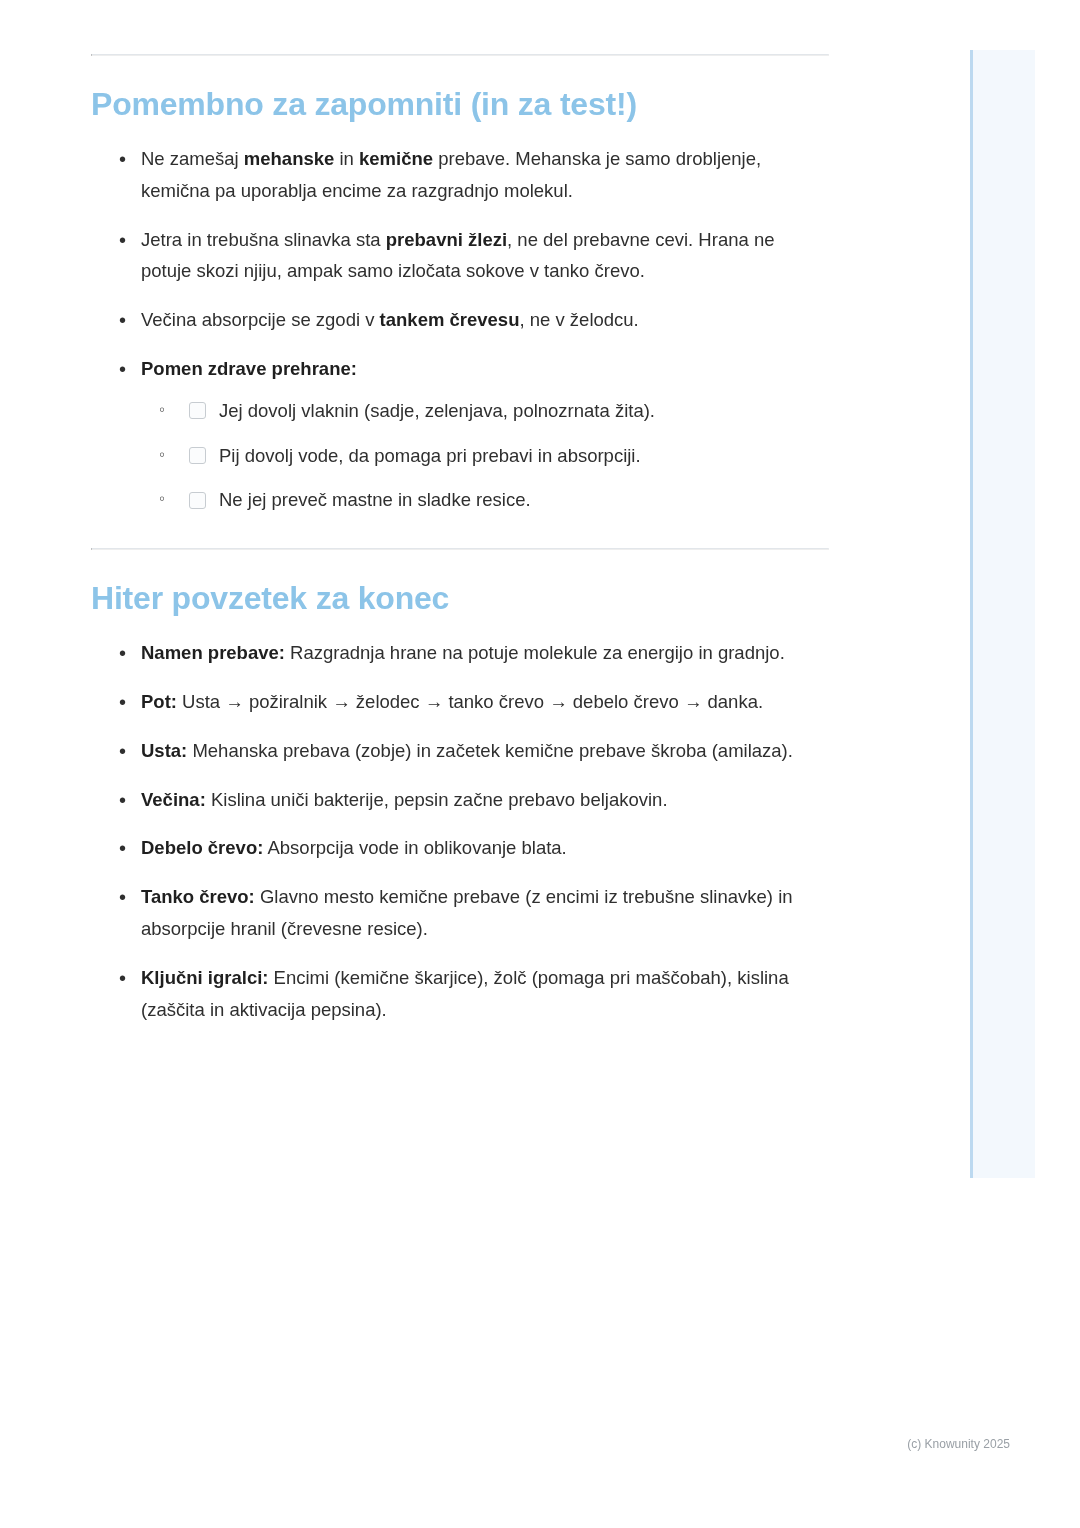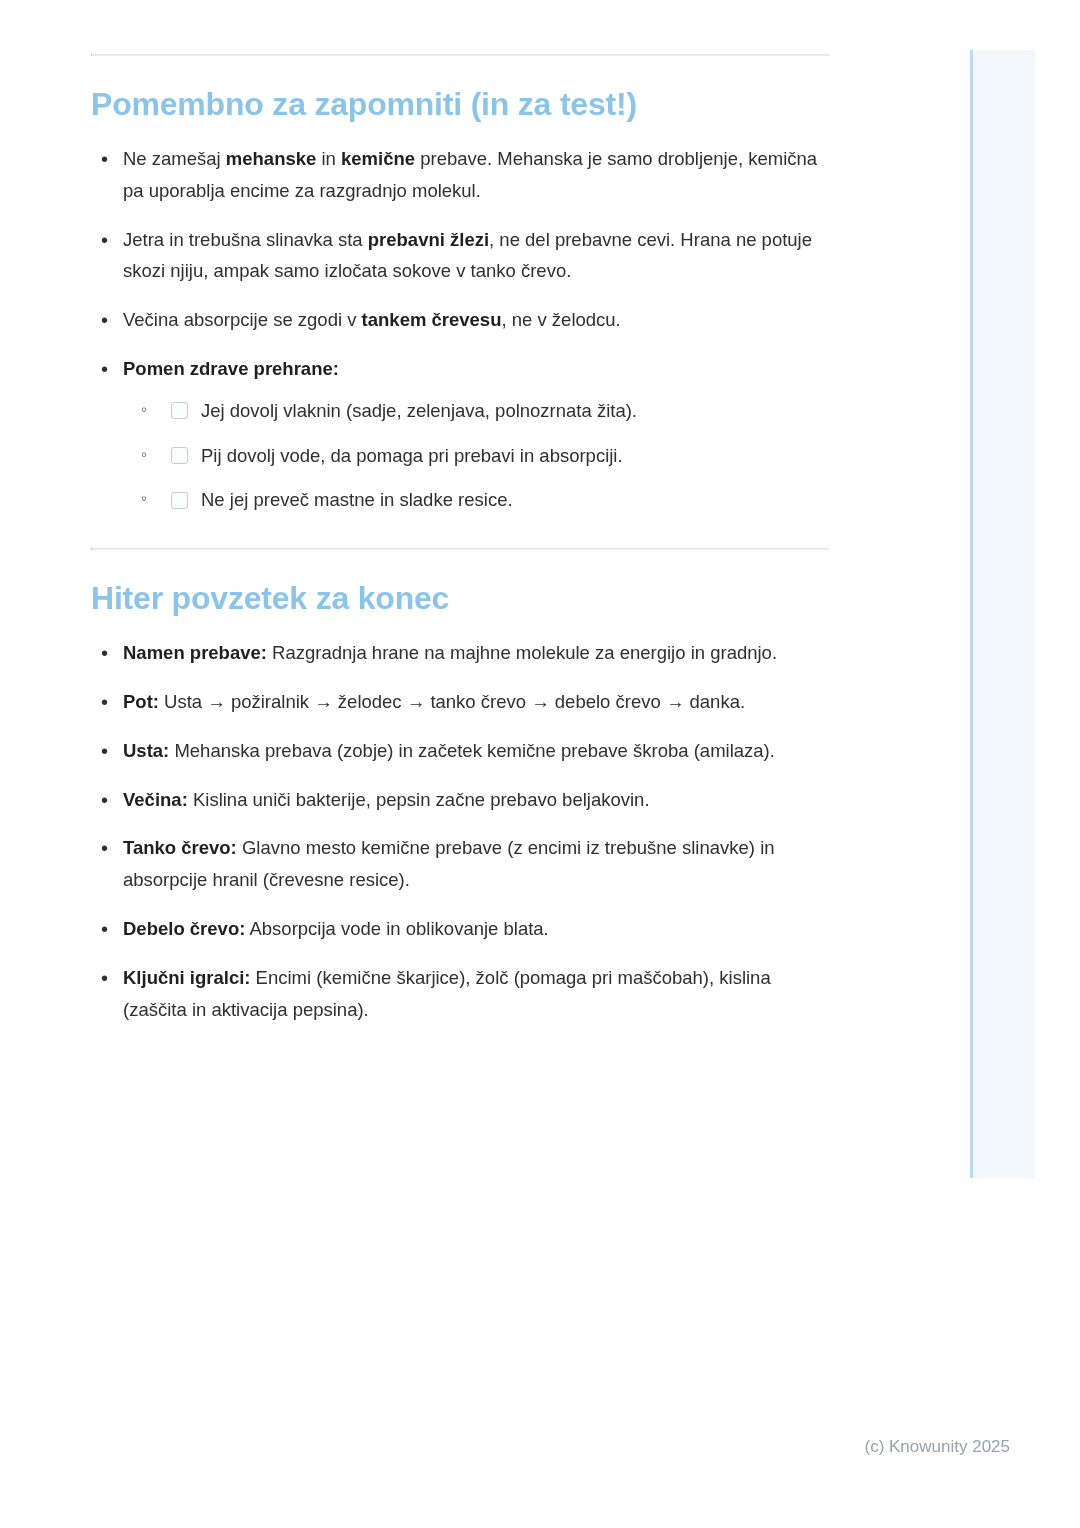--- a/index.html
+++ b/index.html
@@ -44,21 +44,21 @@
   h2.section-title {
     font-size: 32px;
     font-weight: bold;
     color: #8cc4e8;
     margin: 30px 0 20px 0;
     letter-spacing: -0.2px;
   }
 
   ul.bullets {
     list-style: none;
-    margin: 0;
+    margin: 18px;
     padding: 0;
   }
   ul.bullets > li {
     position: relative;
     padding-left: 32px;
     margin-bottom: 17px;
     font-size: 18.5px;
     line-height: 1.72;
     color: #2f2f2f;
   }
@@ -107,21 +107,21 @@
     margin-right: 13px;
     flex: 0 0 auto;
   }
 
   .summary li { margin-bottom: 14px; }
 
   .footer {
     position: absolute;
     right: 70px;
     top: 1437px;
-    font-size: 17px;
+    font-size: 12px;
     color: #9aa0a6;
   }
 </style>
 </head>
 <body>
 
 <div class="right-panel"></div>
 
 <div class="page">
 
@@ -147,24 +147,24 @@
             <span>Ne jej preveč mastne in sladke resice.</span>
           </li>
         </ul></li>
     </ul>
 
   <hr class="rule rule-mid">
 
   <h2 class="section-title">Hiter povzetek za konec</h2>
 
   <ul class="bullets summary" id="list-summary">
-      <li><b>Namen prebave:</b><span> Razgradnja hrane na majhne molekule za energijo in gradnjo.</span></li>
+      <li><b>Namen prebave:</b><span> Razgradnja hrane na potuje molekule za energijo in gradnjo.</span></li>
       <li><b>Pot:</b><span> Usta → požiralnik → želodec → tanko črevo → debelo črevo → danka.</span></li>
       <li><b>Usta:</b><span> Mehanska prebava (zobje) in začetek kemične prebave škroba (amilaza).</span></li>
       <li><b>Večina:</b><span> Kislina uniči bakterije, pepsin začne prebavo beljakovin.</span></li>
+      <li><b>Debelo črevo:</b><span> Absorpcija vode in oblikovanje blata.</span></li>
       <li><b>Tanko črevo:</b><span> Glavno mesto kemične prebave (z encimi iz trebušne slinavke) in absorpcije hranil (črevesne resice).</span></li>
-      <li><b>Debelo črevo:</b><span> Absorpcija vode in oblikovanje blata.</span></li>
       <li><b>Ključni igralci:</b><span> Encimi (kemične škarjice), žolč (pomaga pri maščobah), kislina (zaščita in aktivacija pepsina).</span></li>
     </ul>
 
 </div>
 
 <div class="footer">(c) Knowunity 2025</div>
 
 </body></html>

